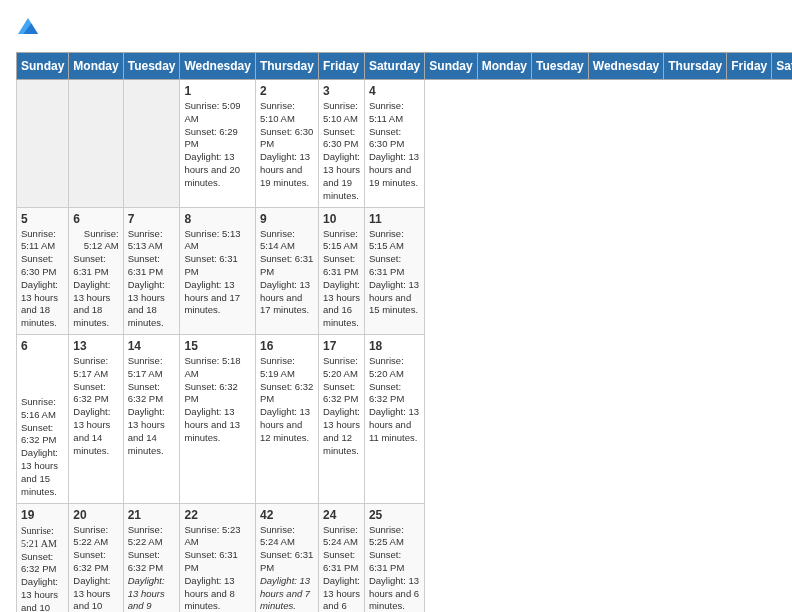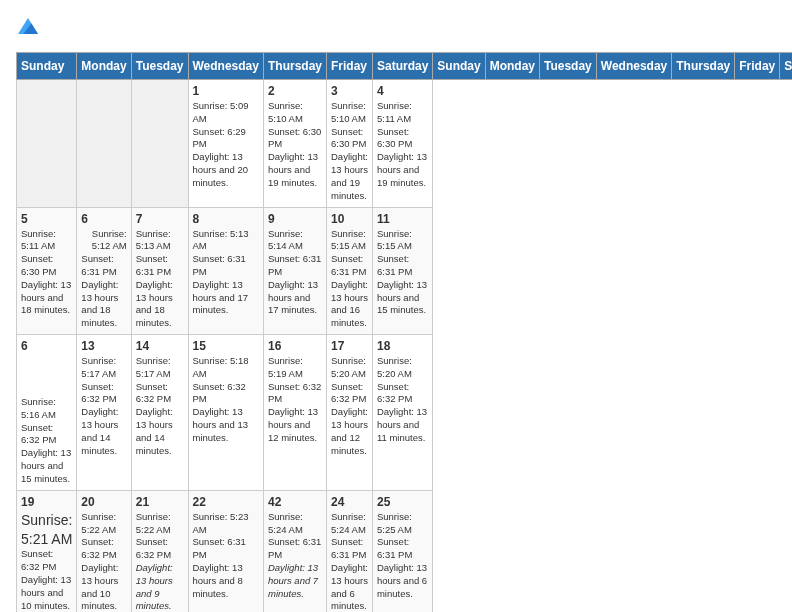--- a/index.html
+++ b/index.html
@@ -233,21 +233,21 @@
         <td>
           <span class="day-num">18</span>
           <div style="font-size: 9.5px; line-height: 1.35;">Sunrise: 5:20 AM</div>
           <div style="font-size: 9.5px; line-height: 1.35;">Sunset: 6:32 PM</div>
           <div style="font-size: 9.5px; line-height: 1.35;">Daylight: 13 hours and 11 minutes.</div>
         </td>
       </tr>
       <tr>
         <td>
           <span class="day-num">19</span>
-          <div style="font-size: 14px; line-height: 1.35;">Sunrise: 5:21 AM</div>
+          <div style="font-size: 10px; line-height: 1.35; font-family: Liberation Serif, serif;">Sunrise: 5:21 AM</div>
           <div style="font-size: 9.5px; line-height: 1.35;">Sunset: 6:32 PM</div>
           <div style="font-size: 9.5px; line-height: 1.35;">Daylight: 13 hours and 10 minutes.</div>
         </td>
         <td>
           <span class="day-num">20</span>
           <div style="font-size: 9.5px; line-height: 1.35;">Sunrise: 5:22 AM</div>
           <div style="font-size: 9.5px; line-height: 1.35;">Sunset: 6:32 PM</div>
           <div style="font-size: 9.5px; line-height: 1.35;">Daylight: 13 hours and 10 minutes.</div>
         </td>
         <td>

